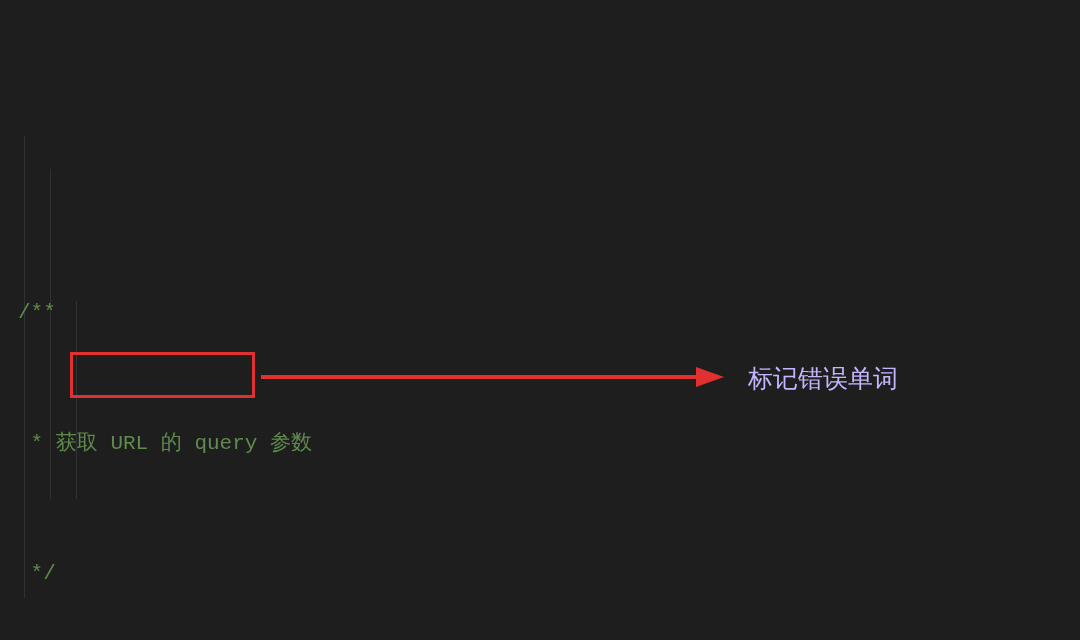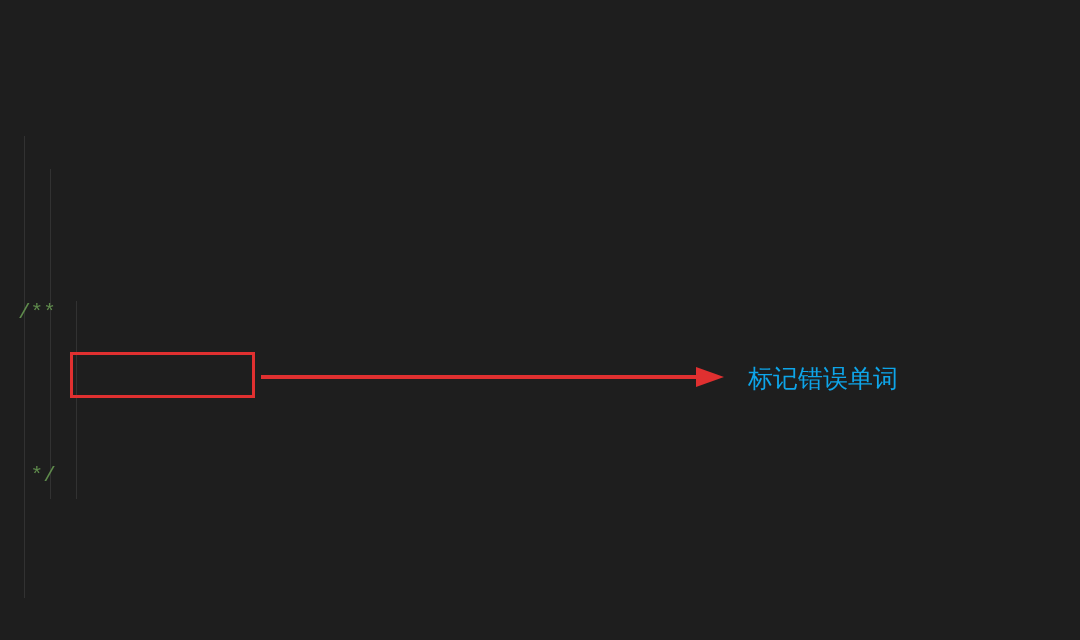--- a/index.html
+++ b/index.html
@@ -25,41 +25,44 @@
     position: absolute;
     border: 3px solid #e03030;
     pointer-events: none;
   }
   .anno-arrow {
     position: absolute;
     pointer-events: none;
   }
   .anno-label {
     position: absolute;
-    color: #0ea5e9;
+    color: #c4b5fd;
     font-family: "Microsoft YaHei", Arial, sans-serif;
     font-size: 25px;
     white-space: nowrap;
   }
 </style>
 </head>
 <body>
 
 <div class="editor">
 
   
   <div class="guide" style="left:6px; top:132px; height:462px;"></div>
   <div class="guide" style="left:32px; top:165px; height:330px;"></div>
   <div class="guide" style="left:58px; top:297px; height:198px;"></div>
 
   
   <div class="line">
     <span class="comment">/**</span>
   </div>
   
+  <div class="line">
+    <span class="comment"> * 获取 URL 的 query 参数</span>
+  </div>
   
   <div class="line">
     <span class="comment"> */</span>
   </div>
   
   
   
   
   
   

